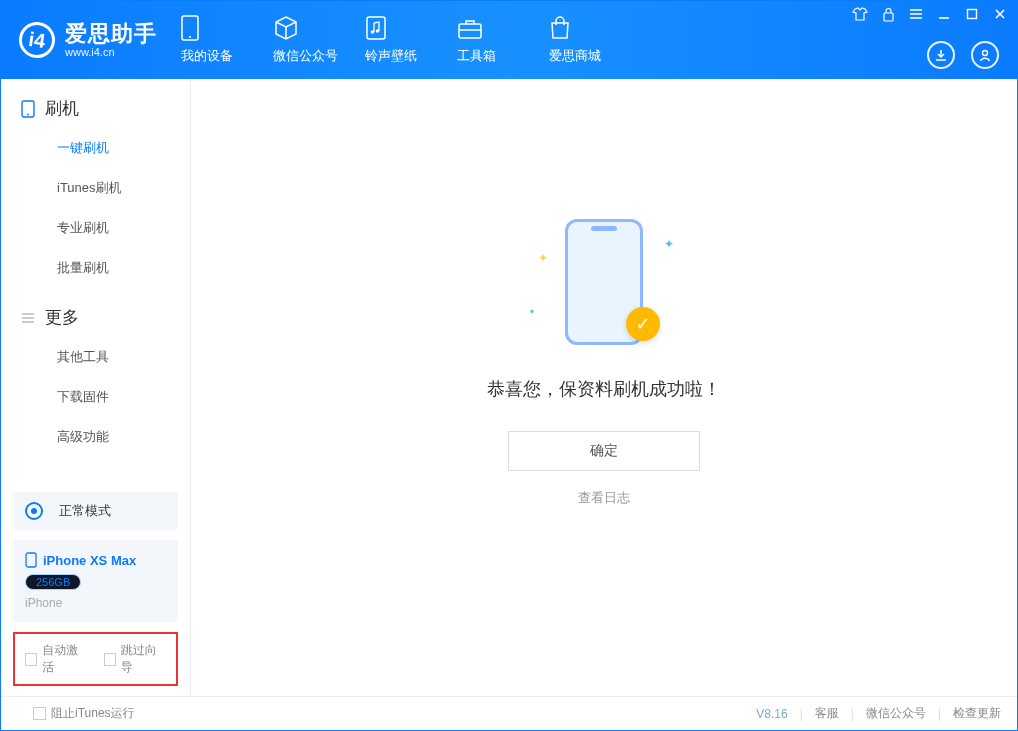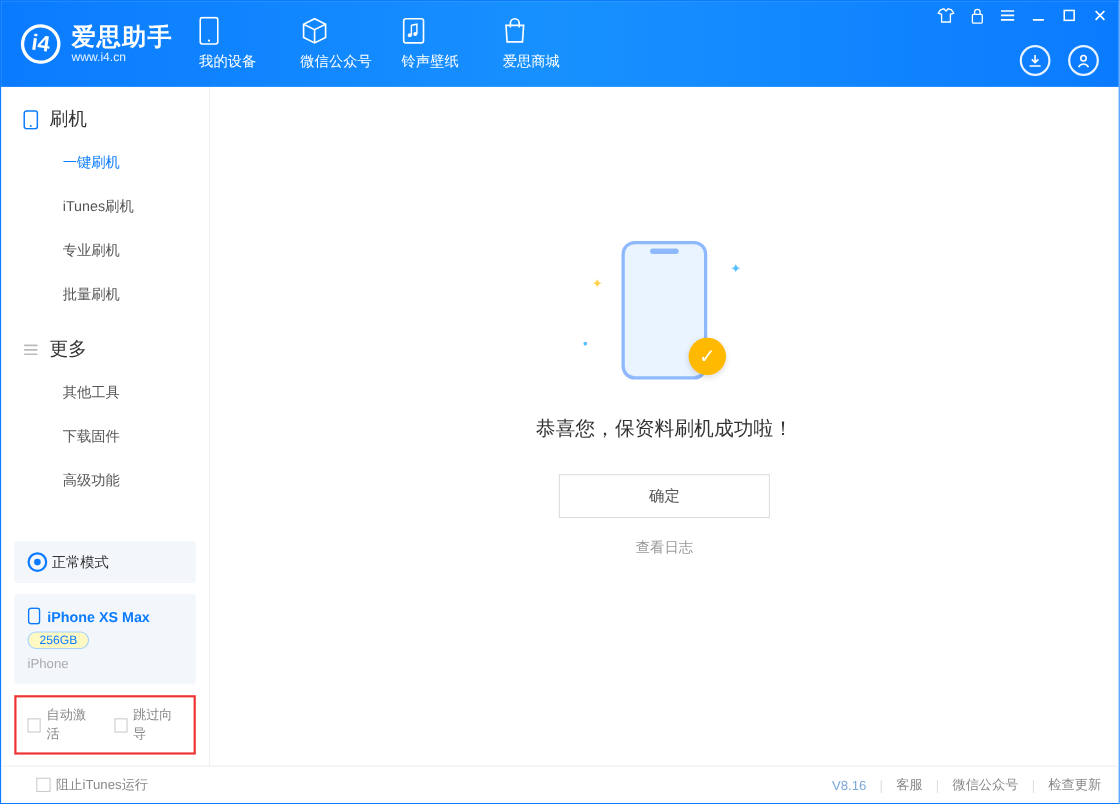--- a/index.html
+++ b/index.html
@@ -26,27 +26,27 @@
   .header-icons-bottom span { width:28px; height:28px; border:2px solid rgba(255,255,255,0.9); border-radius:50%; display:flex; align-items:center; justify-content:center; cursor:pointer; color:#fff; font-size:15px; }
 
   
   .body { flex:1; display:flex; min-height:0; }
   .sidebar { width:190px; border-right:1px solid #eee; display:flex; flex-direction:column; }
   .side-section-header { display:flex; align-items:center; gap:10px; padding:18px 20px 8px 20px; font-size:17px; color:#333; }
   .side-item { padding:11px 20px 11px 56px; font-size:13px; color:#555; cursor:pointer; }
   .side-item.active { color:#0a7bff; }
 
   .side-bottom { margin-top:auto; padding:0 12px 10px 12px; }
-  .mode-box { background:#f3f7fb; border-radius:3px; padding:10px 12px; display:flex; align-items:center; gap:4px; font-size:13px; color:#333; margin-bottom:10px; }
+  .mode-box { background:#f3f7fb; border-radius:3px; padding:10px 12px; display:flex; align-items:center; gap:16px; font-size:13px; color:#333; margin-bottom:10px; }
   .mode-dot { width:18px; height:18px; border-radius:50%; border:2px solid #0a7bff; display:flex; align-items:center; justify-content:center;}
   .mode-dot-inner{ width:6px; height:6px; border-radius:50%; background:#0a7bff;}
 
   .device-box { background:#f3f7fb; border-radius:3px; padding:12px; font-size:13px; }
   .device-name { color:#0a7bff; font-weight:600; display:flex; align-items:center; gap:6px; }
-  .device-badge { display:inline-block; margin-top:6px; padding:1px 10px; border:1px solid #a6d2ff; border-radius:10px; font-size:11px; color:#0a7bff; background:#fef9c3; }
+  .device-badge { display:inline-block; margin-top:6px; padding:1px 10px; border:1px solid #a6d2ff; border-radius:10px; font-size:11px; color:#0a7bff; background:#0f172a; }
   .device-type { font-size:12px; color:#aaa; margin-top:6px; }
 
   .checkbox-row { border:2px solid #e33; padding:8px 10px; display:flex; gap:16px; align-items:center; margin-top:10px; }
   .cb { display:flex; align-items:center; gap:5px; font-size:12px; color:#888; cursor:pointer;}
   .cb-box { width:13px; height:13px; border:1px solid #ccc; background:#fff; }
 
   
   .main { flex:1; display:flex; flex-direction:column; align-items:center; padding-top:140px; }
   .ill { position:relative; width:160px; height:130px; margin-bottom:28px;}
   .phone { position:absolute; left:50%; top:0; transform:translateX(-50%); width:78px; height:126px; border:3px solid #8fb9ff; border-radius:12px; background:#eaf4ff;}
@@ -104,20 +104,30 @@
       <div class="tab">
         <span class="tab-icon">
             <svg width="22" height="26" viewBox="0 0 22 26">
               <rect x="2" y="2" width="18" height="22" rx="2" fill="none" stroke="#fff" stroke-width="1.5"></rect>
               <path d="M9 8 L14 7 L14 16 M9 8 L9 17" stroke="#fff" stroke-width="1.3" fill="none"></path>
               <circle cx="7.5" cy="17" r="1.8" fill="#fff"></circle>
               <circle cx="12.5" cy="16" r="1.8" fill="#fff"></circle>
             </svg>
           </span>
         <span>铃声壁纸</span>
+      </div>
+      <div class="tab">
+        <span class="tab-icon">
+            <svg width="26" height="24" viewBox="0 0 26 24">
+              <rect x="2" y="8" width="22" height="14" rx="2" fill="none" stroke="#fff" stroke-width="1.5"></rect>
+              <path d="M9 8 L9 5 L17 5 L17 8" fill="none" stroke="#fff" stroke-width="1.5"></path>
+              <path d="M2 14 L24 14" stroke="#fff" stroke-width="1.5"></path>
+            </svg>
+          </span>
+        <span>工具箱</span>
       </div>
       <div class="tab">
         <span class="tab-icon">
             <svg width="22" height="24" viewBox="0 0 22 24">
               <path d="M3 7 L19 7 L18 22 L4 22 Z" fill="none" stroke="#fff" stroke-width="1.5"></path>
               <path d="M7 9 L7 5 A4 4 0 0 1 15 5 L15 9" fill="none" stroke="#fff" stroke-width="1.5"></path>
             </svg>
           </span>
         <span>爱思商城</span>
       </div>

